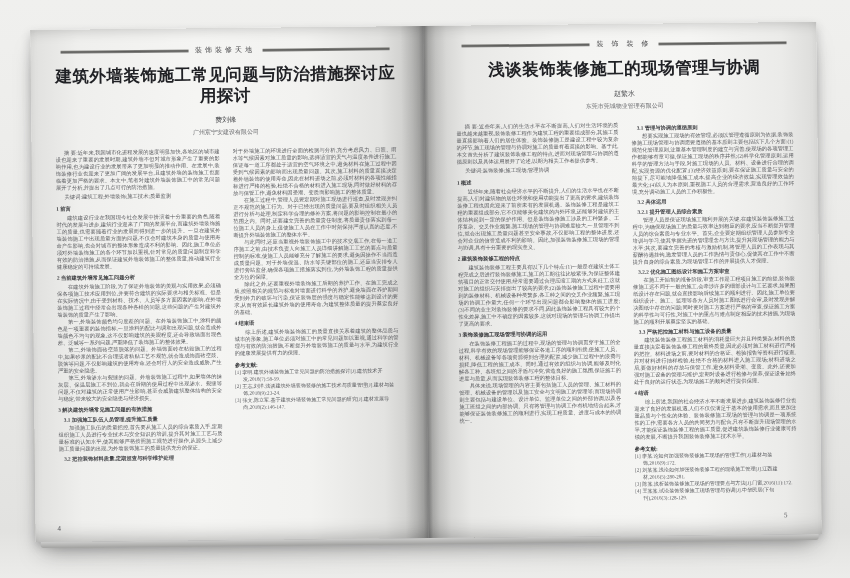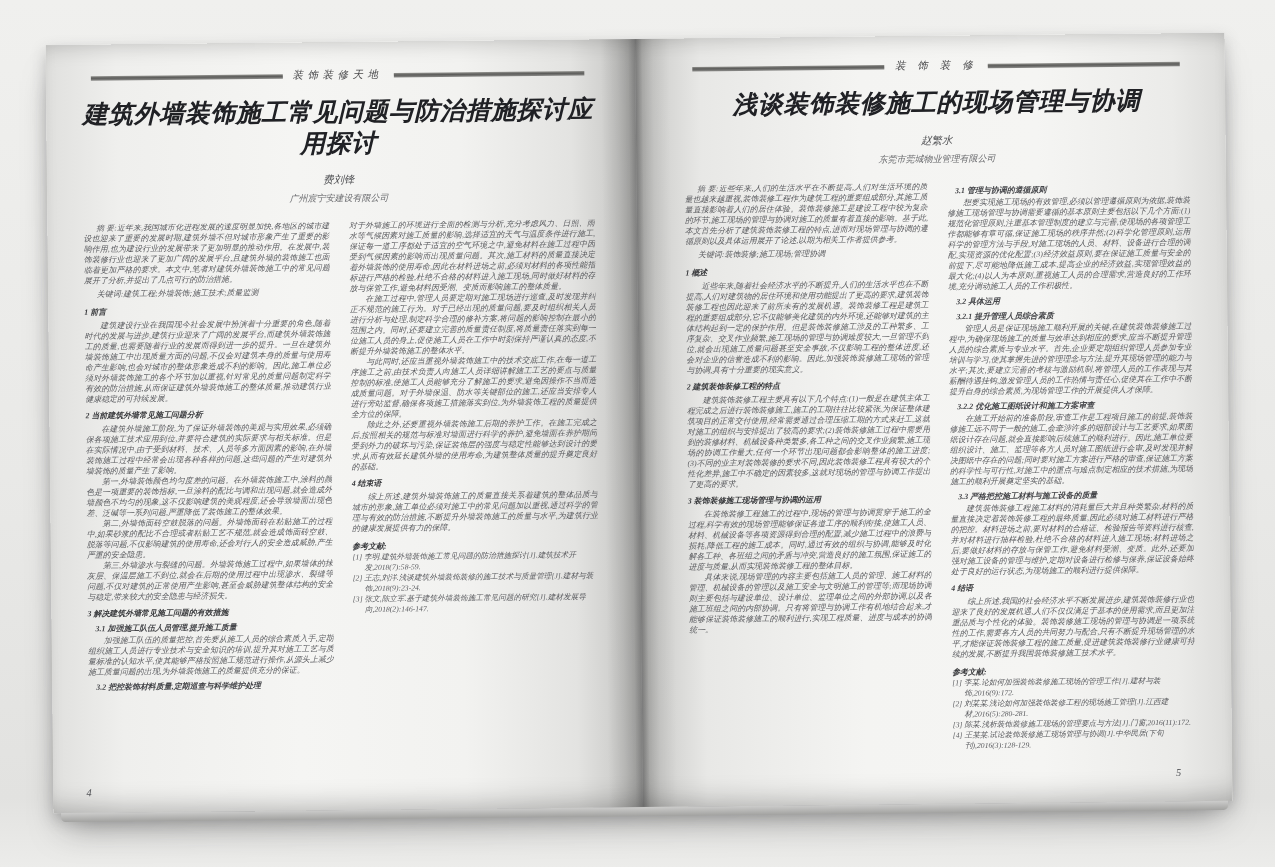--- a/index.html
+++ b/index.html
@@ -1,18 +1,18 @@
 <!DOCTYPE html>
 <html><head>
 <meta charset="utf-8">
 <style>
   html,body{margin:0;padding:0;}
   body{width:850px;height:578px;overflow:hidden;background:#e7e7e5;font-family:"Liberation Serif",serif;}
   .photo{position:relative;width:850px;height:578px;
-    background:linear-gradient(180deg,#f0f0ee 0%,#e9e9e7 55%,#e2e2e0 92%,#ececea 100%);overflow:hidden;font-style:italic;}
+    background:linear-gradient(180deg,#f0f0ee 0%,#e9e9e7 55%,#e2e2e0 92%,#ececea 100%);overflow:hidden;}
   .book{position:absolute;left:33px;top:26px;width:786px;height:512px;display:flex;
     transform:rotate(-0.6deg);
     box-shadow:0 16px 22px -8px rgba(45,45,48,.5),0 4px 10px rgba(60,60,64,.25);}
   .book::after{content:"";position:absolute;left:5px;right:3px;bottom:-6px;height:6px;
     background:linear-gradient(180deg,#cccccb,#a3a3a1);border-radius:0 0 3px 3px;}
   .page{position:relative;width:50%;height:100%;
     box-shadow:inset 0 10px 14px -10px rgba(0,0,0,.22),inset 0 -14px 18px -12px rgba(0,0,0,.28);}
   .page-left{background:linear-gradient(to right,#e0e0de 0%,#efefed 12%,#f5f5f3 42%,#f2f2f0 70%,#e3e3e1 89%,#cacac8 97%,#b7b7b5 100%);}
   .page-right{background:linear-gradient(to right,#aeaeac 0%,#cfcfcd 3%,#e8e8e6 11%,#f4f4f2 38%,#f5f5f3 68%,#ebebe9 91%,#dcdcda 100%);}
   .spine{position:absolute;left:50%;top:0;bottom:0;width:46px;transform:translateX(-50%);

